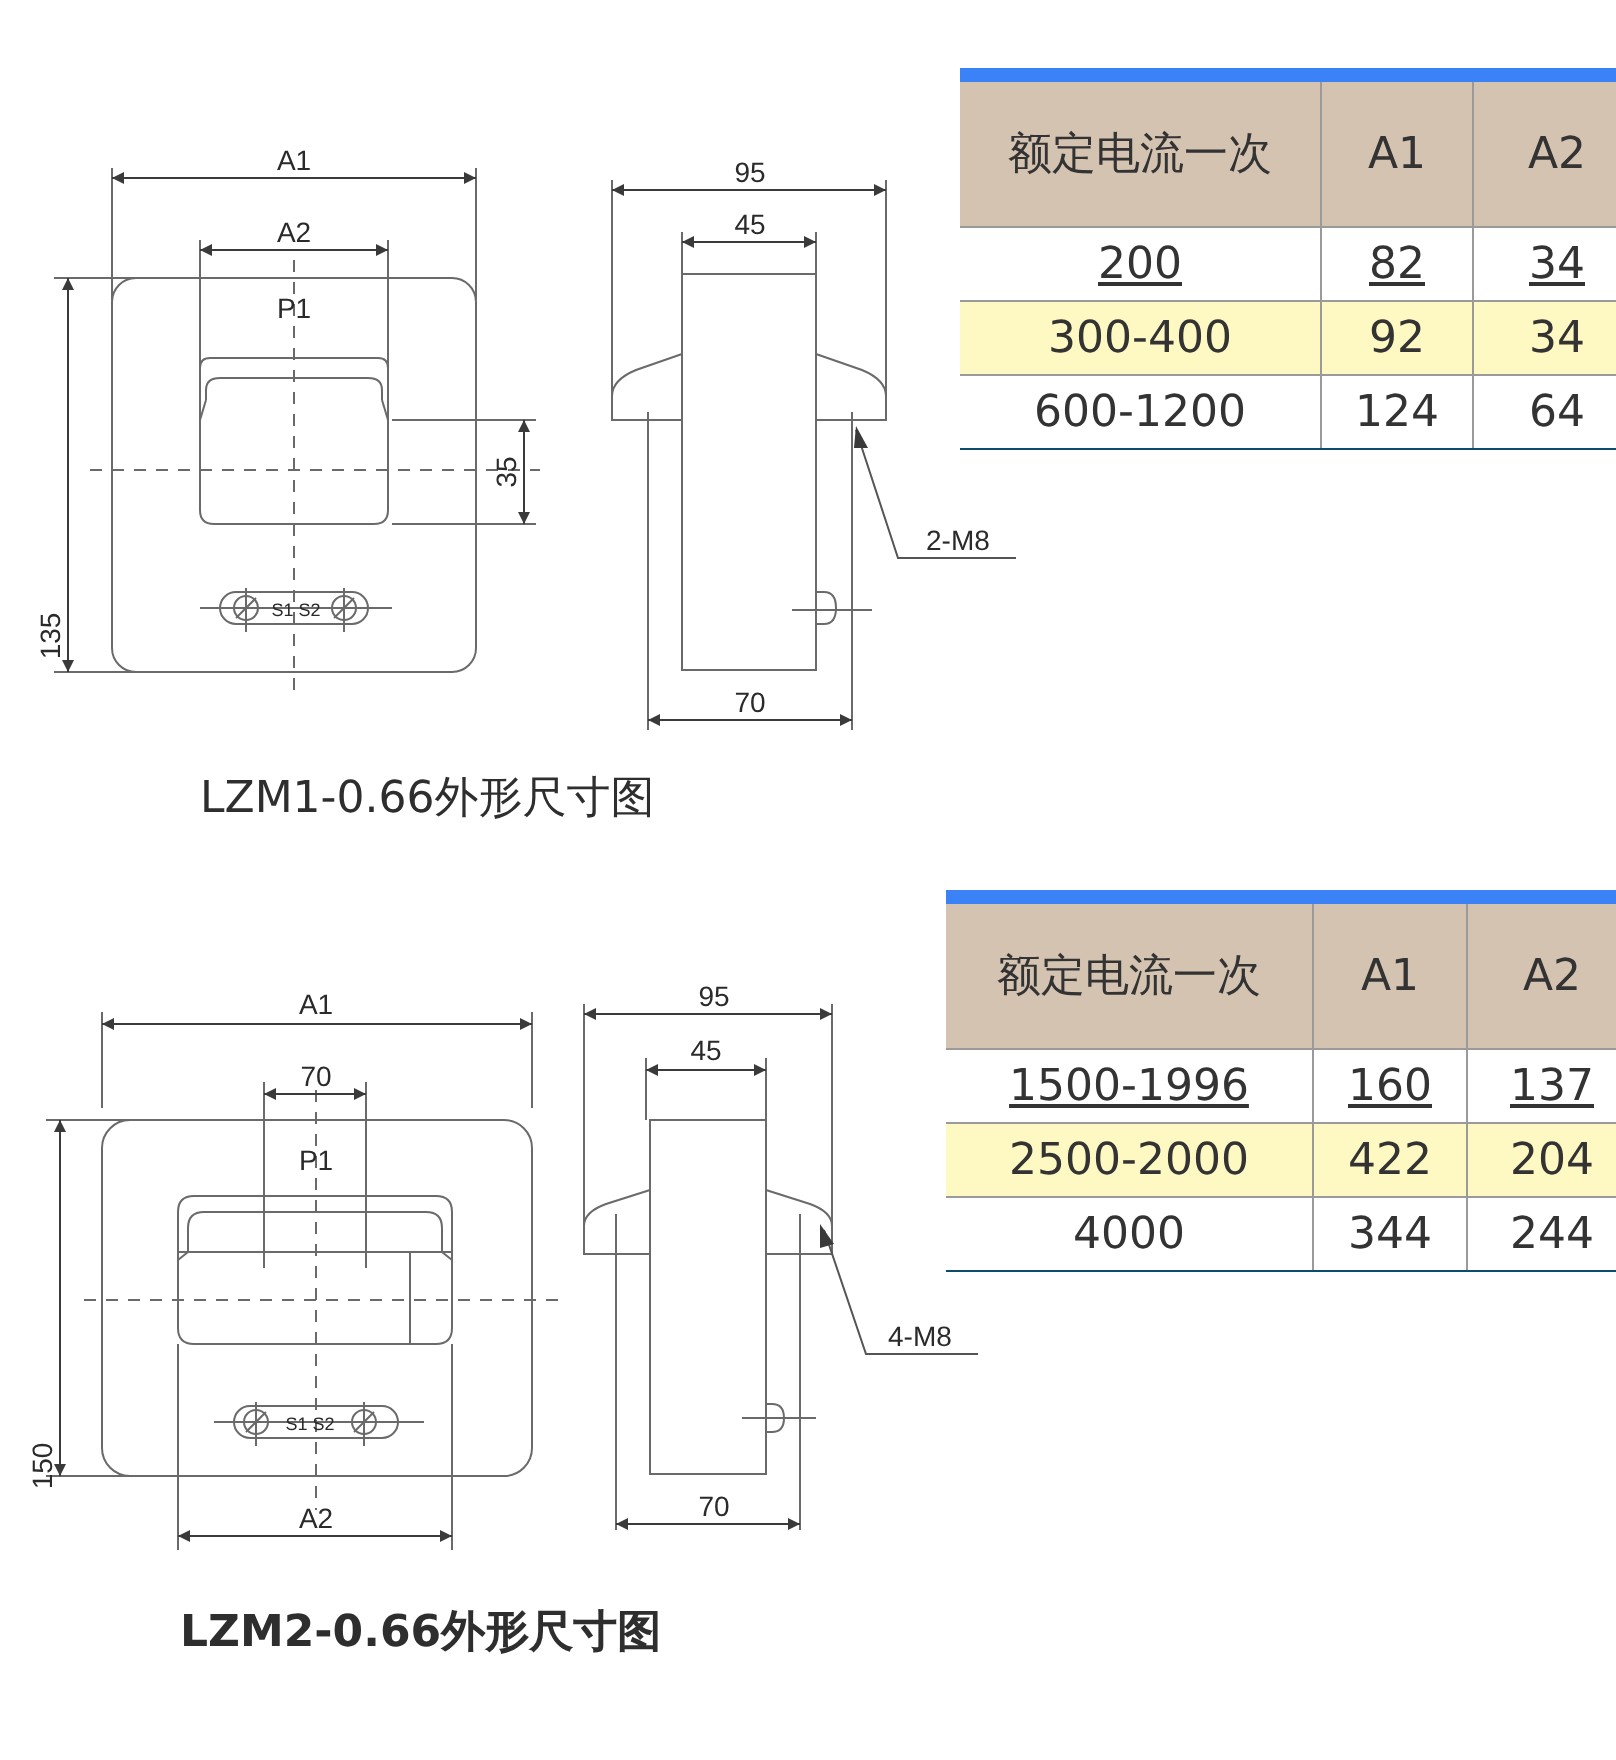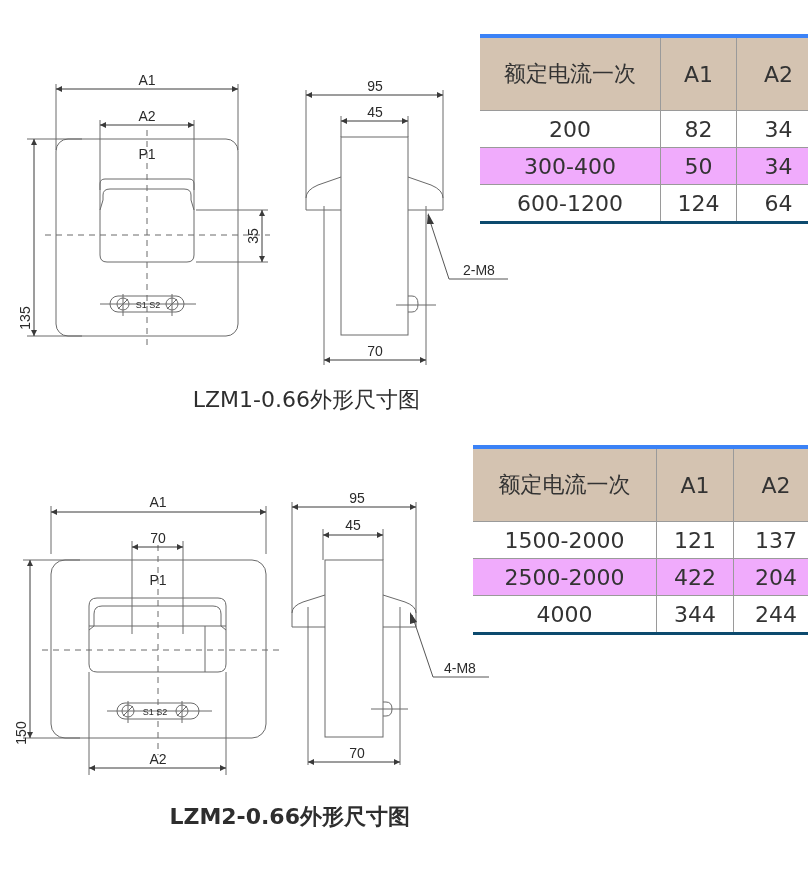--- a/index.html
+++ b/index.html
@@ -1,27 +1,27 @@
 <!DOCTYPE html>
 <html><head>
 <meta charset="utf-8">
 <style>
   html, body { margin:0; padding:0; background:#ffffff; }
   body { width:808px; height:880px; position:relative; overflow:hidden;
          font-family:"DejaVu Sans", "Liberation Sans", sans-serif; color:#333; }
   svg text { font-family:"Liberation Sans", "DejaVu Sans", sans-serif; }
   .drawing { position:absolute; left:0; top:0; }
-  .caption { position:absolute; text-align:right; font-size:22px; line-height:29px; color:#2e2e2e; }
+  .caption { position:absolute; text-align:left; font-size:22px; line-height:29px; color:#2e2e2e; }
   .spec-table { position:absolute; border-collapse:collapse; font-size:22px; color:#333; }
-  .spec-table th { background:#d4c3b1; font-weight:normal; height:72px; padding:0; border-top:4px solid #3b82f6; }
+  .spec-table th { background:#d4c3b1; font-weight:normal; height:72px; padding:0; border-top:7px solid #3b82f6; }
   .spec-table td { height:36px; padding:0; text-align:center; border-top:1px solid #9a9a9a; }
-  .spec-table tr.alt td { background:#f0abfc; }
-  .spec-table tbody tr:last-child td { border-bottom:3px solid #0c4a6e; }
+  .spec-table tr.alt td { background:#fef9c3; }
+  .spec-table tbody tr:last-child td { border-bottom:1px solid #0c4a6e; }
   .spec-table th + th, .spec-table td + td { border-left:1px solid #9a9a9a; }
-  .spec-table tbody tr:first-child td { border-top:1px solid #9a9a9a; }
+  .spec-table tbody tr:first-child td { border-top:1px solid #9a9a9a;text-decoration:underline; }
 </style>
 </head>
 <body>
 
 <svg class="drawing" width="808" height="880" viewBox="0 0 808 880">
   <defs>
     <marker id="arr" viewBox="0 0 10 10" refX="10" refY="5" markerWidth="9" markerHeight="6" orient="auto-start-reverse" markerUnits="userSpaceOnUse">
       <path d="M0,0 L10,5 L0,10 z" fill="#3a3a3a"></path>
     </marker>
   </defs>
@@ -202,43 +202,43 @@
     </tr>
   </thead>
   <tbody>
     <tr>
       <td>200</td>
       <td>82</td>
       <td>34</td>
     </tr>
     <tr class="alt">
       <td>300-400</td>
-      <td>50</td>
+      <td>92</td>
       <td>34</td>
     </tr>
     <tr>
       <td>600-1200</td>
       <td>124</td>
       <td>64</td>
     </tr>
   </tbody>
 </table>
 
 <table class="spec-table" style="left:473px; top:445px; width:345px;">
   <thead>
     <tr>
       <th style="width:183px;">额定电流一次</th>
       <th style="width:76px;">A1</th>
       <th>A2</th>
     </tr>
   </thead>
   <tbody>
     <tr>
-      <td>1500-2000</td>
-      <td>121</td>
+      <td>1500-1996</td>
+      <td>160</td>
       <td>137</td>
     </tr>
     <tr class="alt">
       <td>2500-2000</td>
       <td>422</td>
       <td>204</td>
     </tr>
     <tr>
       <td>4000</td>
       <td>344</td>

